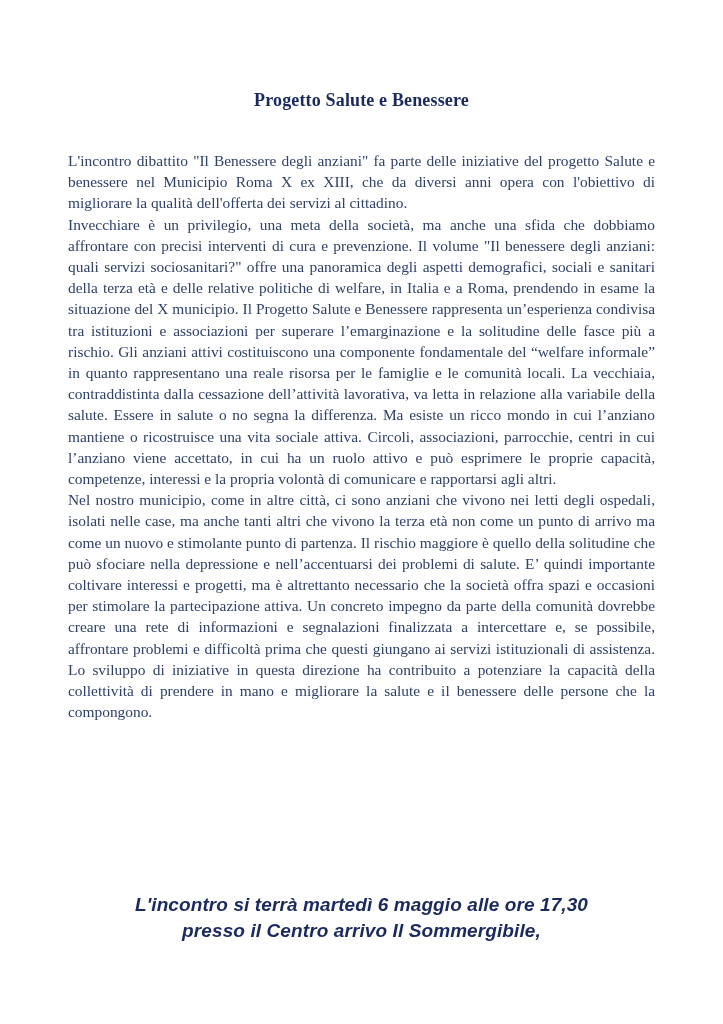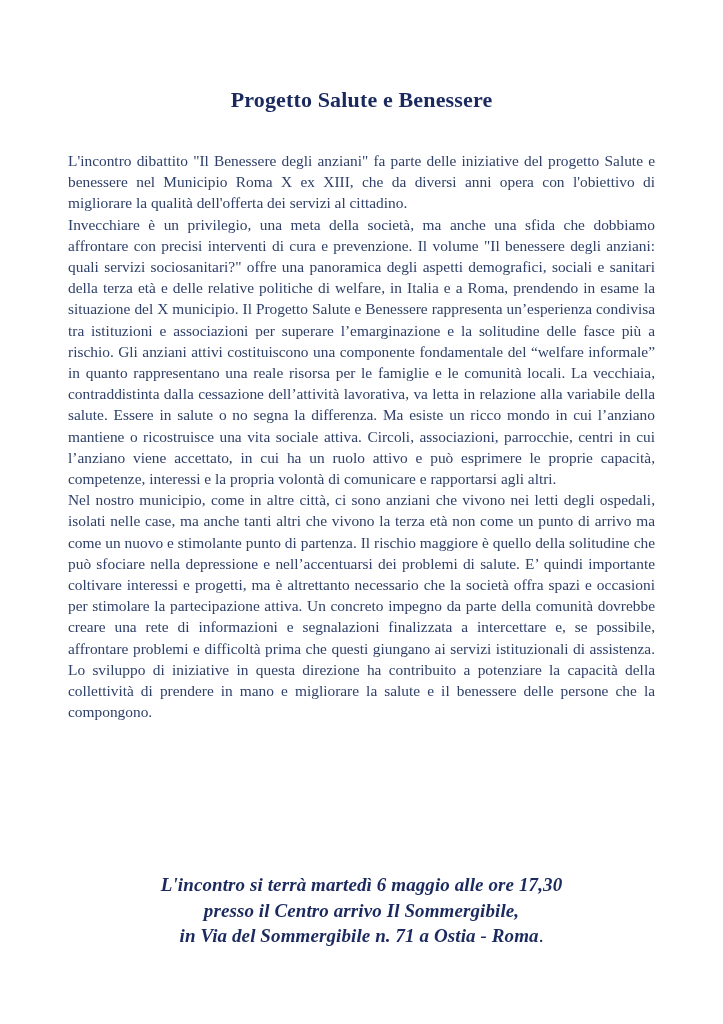--- a/index.html
+++ b/index.html
@@ -32,21 +32,21 @@
     width: 587px;
   }
 
   
   .doc-title {
     margin: 0;
     padding: 0;
     text-align: center;
     font-family: "Liberation Serif", "DejaVu Serif", serif;
     font-weight: bold;
-    font-size: 22px;
+    font-size: 18px;
     letter-spacing: 0.15px;
     color: #1b2a5e;
     position: absolute;
     top: 88px;
     left: 0;
     width: 587px;
     line-height: 24px;
   }
 
   
@@ -67,25 +67,25 @@
     line-height: 21.2px;
     color: #2f4069;
     hyphens: none;
   }
 
   
 
   
   .closing {
     position: absolute;
-    top: 872px;
+    top: 892px;
     left: 0;
     width: 587px;
     text-align: center;
-    font-family: Liberation Serif, serif;
+    font-family: Liberation Sans, sans-serif;
     font-weight: bold;
     font-style: italic;
     font-size: 19px;
     line-height: 25.5px;
     color: #1b2a5e;
     letter-spacing: 0.1px;
   }
   .closing-line {
     display: block;
     white-space: nowrap;
@@ -106,17 +106,16 @@
 
     <div class="body-block">
       <p class="body-par">L'incontro dibattito "Il Benessere degli anziani" fa parte delle iniziative del progetto Salute e benessere nel Municipio Roma X ex XIII, che da diversi anni opera con l'obiettivo di migliorare la qualità dell'offerta dei servizi al cittadino.</p>
       <p class="body-par">Invecchiare è un privilegio, una meta della società, ma anche una sfida che dobbiamo affrontare con precisi interventi di cura e prevenzione. Il volume "Il benessere degli anziani: quali servizi sociosanitari?" offre una panoramica degli aspetti demografici, sociali e sanitari della terza età e delle relative politiche di welfare, in Italia e a Roma, prendendo in esame la situazione del X municipio. Il Progetto Salute e Benessere rappresenta un’esperienza condivisa tra istituzioni e associazioni per superare l’emarginazione e la solitudine delle fasce più a rischio. Gli anziani attivi costituiscono una componente fondamentale del “welfare informale” in quanto rappresentano una reale risorsa per le famiglie e le comunità locali. La vecchiaia, contraddistinta dalla cessazione dell’attività lavorativa, va letta in relazione alla variabile della salute. Essere in salute o no segna la differenza. Ma esiste un ricco mondo in cui l’anziano mantiene o ricostruisce una vita sociale attiva. Circoli, associazioni, parrocchie, centri in cui l’anziano viene accettato, in cui ha un ruolo attivo e può esprimere le proprie capacità, competenze, interessi e la propria volontà di comunicare e rapportarsi agli altri.</p>
       <p class="body-par">Nel nostro municipio, come in altre città, ci sono anziani che vivono nei letti degli ospedali, isolati nelle case, ma anche tanti altri che vivono la terza età non come un punto di arrivo ma come un nuovo e stimolante punto di partenza.  Il rischio maggiore è quello della solitudine che può sfociare nella depressione e nell’accentuarsi dei problemi di salute. E’ quindi importante coltivare interessi e progetti, ma è altrettanto necessario che la società offra spazi e occasioni per stimolare la partecipazione attiva. Un concreto impegno da parte della comunità dovrebbe creare una rete di informazioni e segnalazioni finalizzata a intercettare e, se possibile, affrontare problemi e difficoltà prima che questi giungano ai servizi istituzionali di assistenza. Lo sviluppo di iniziative in questa direzione ha contribuito a potenziare la capacità della collettività di prendere in mano e migliorare la salute e il benessere delle persone che la compongono.</p>
     </div>
 
     <div class="closing">
       <span class="closing-line">L'incontro si terrà martedì 6 maggio alle ore 17,30</span>
       <span class="closing-line">presso il Centro arrivo Il Sommergibile,</span>
-      <span class="closing-line"><span>in Via del Sommergibile n. 71 a Ostia - Roma</span><span class="tail">.</span></span>
     </div>
 
   </div>
 </div>
 
 </body></html>

